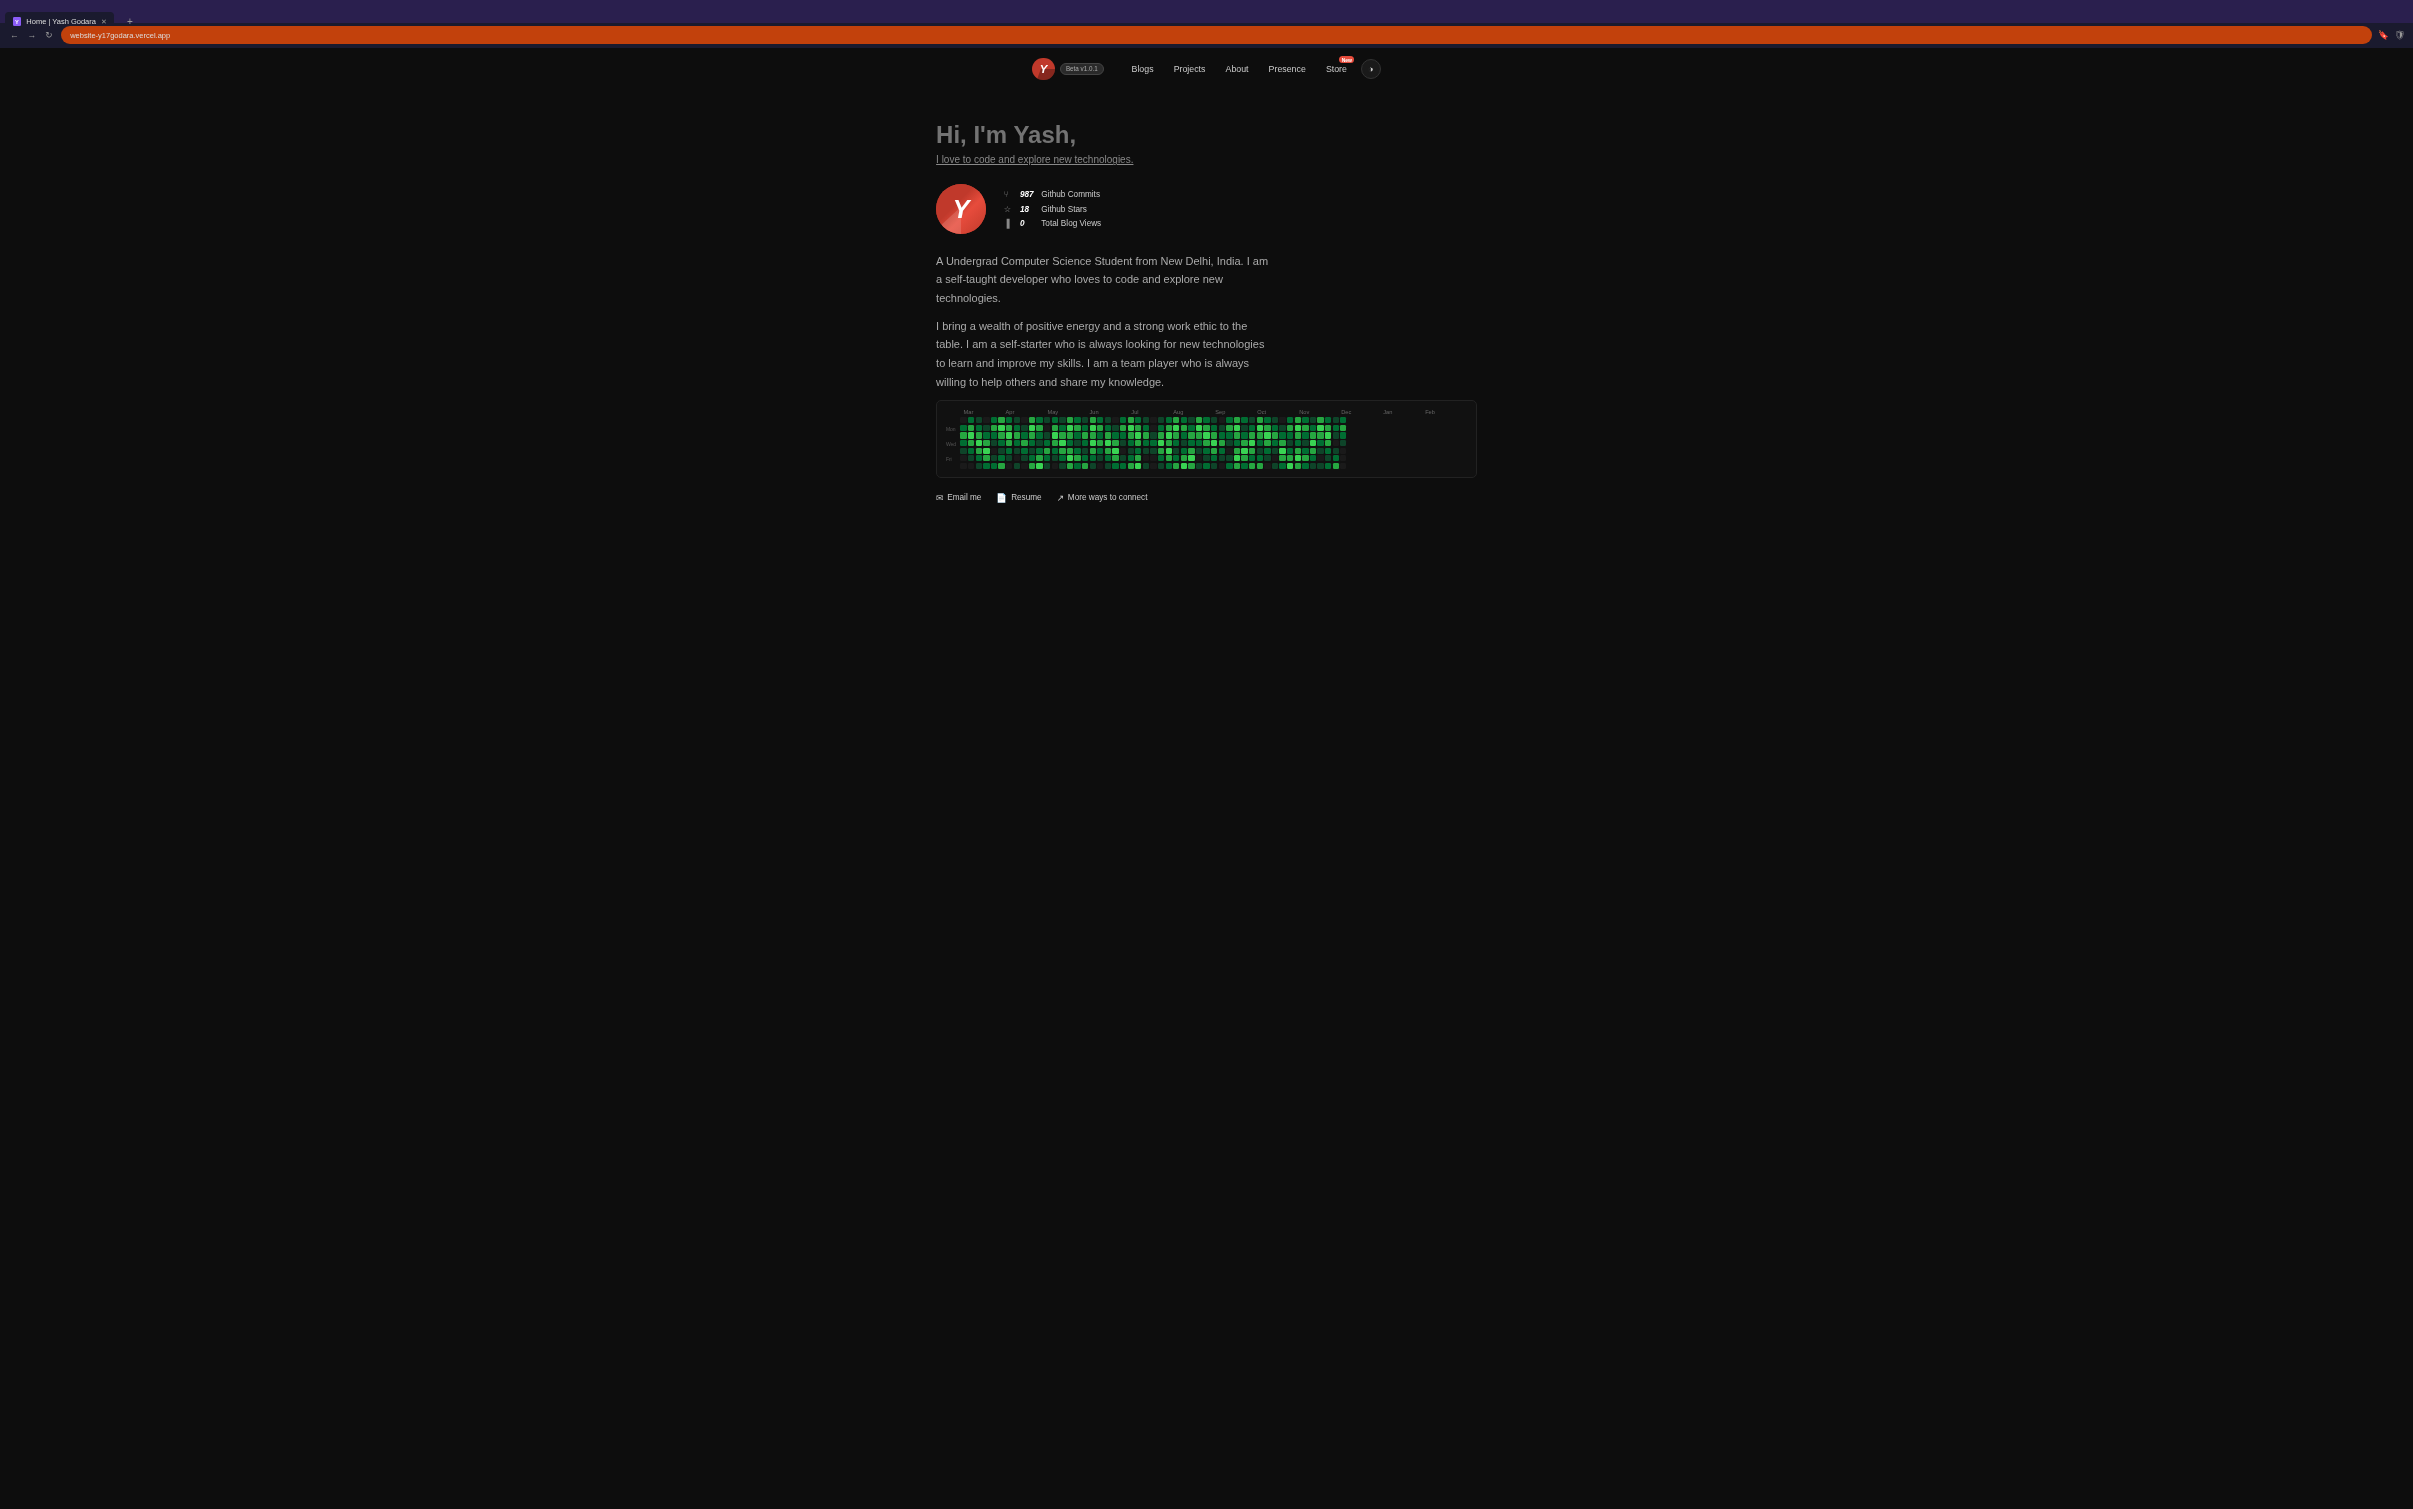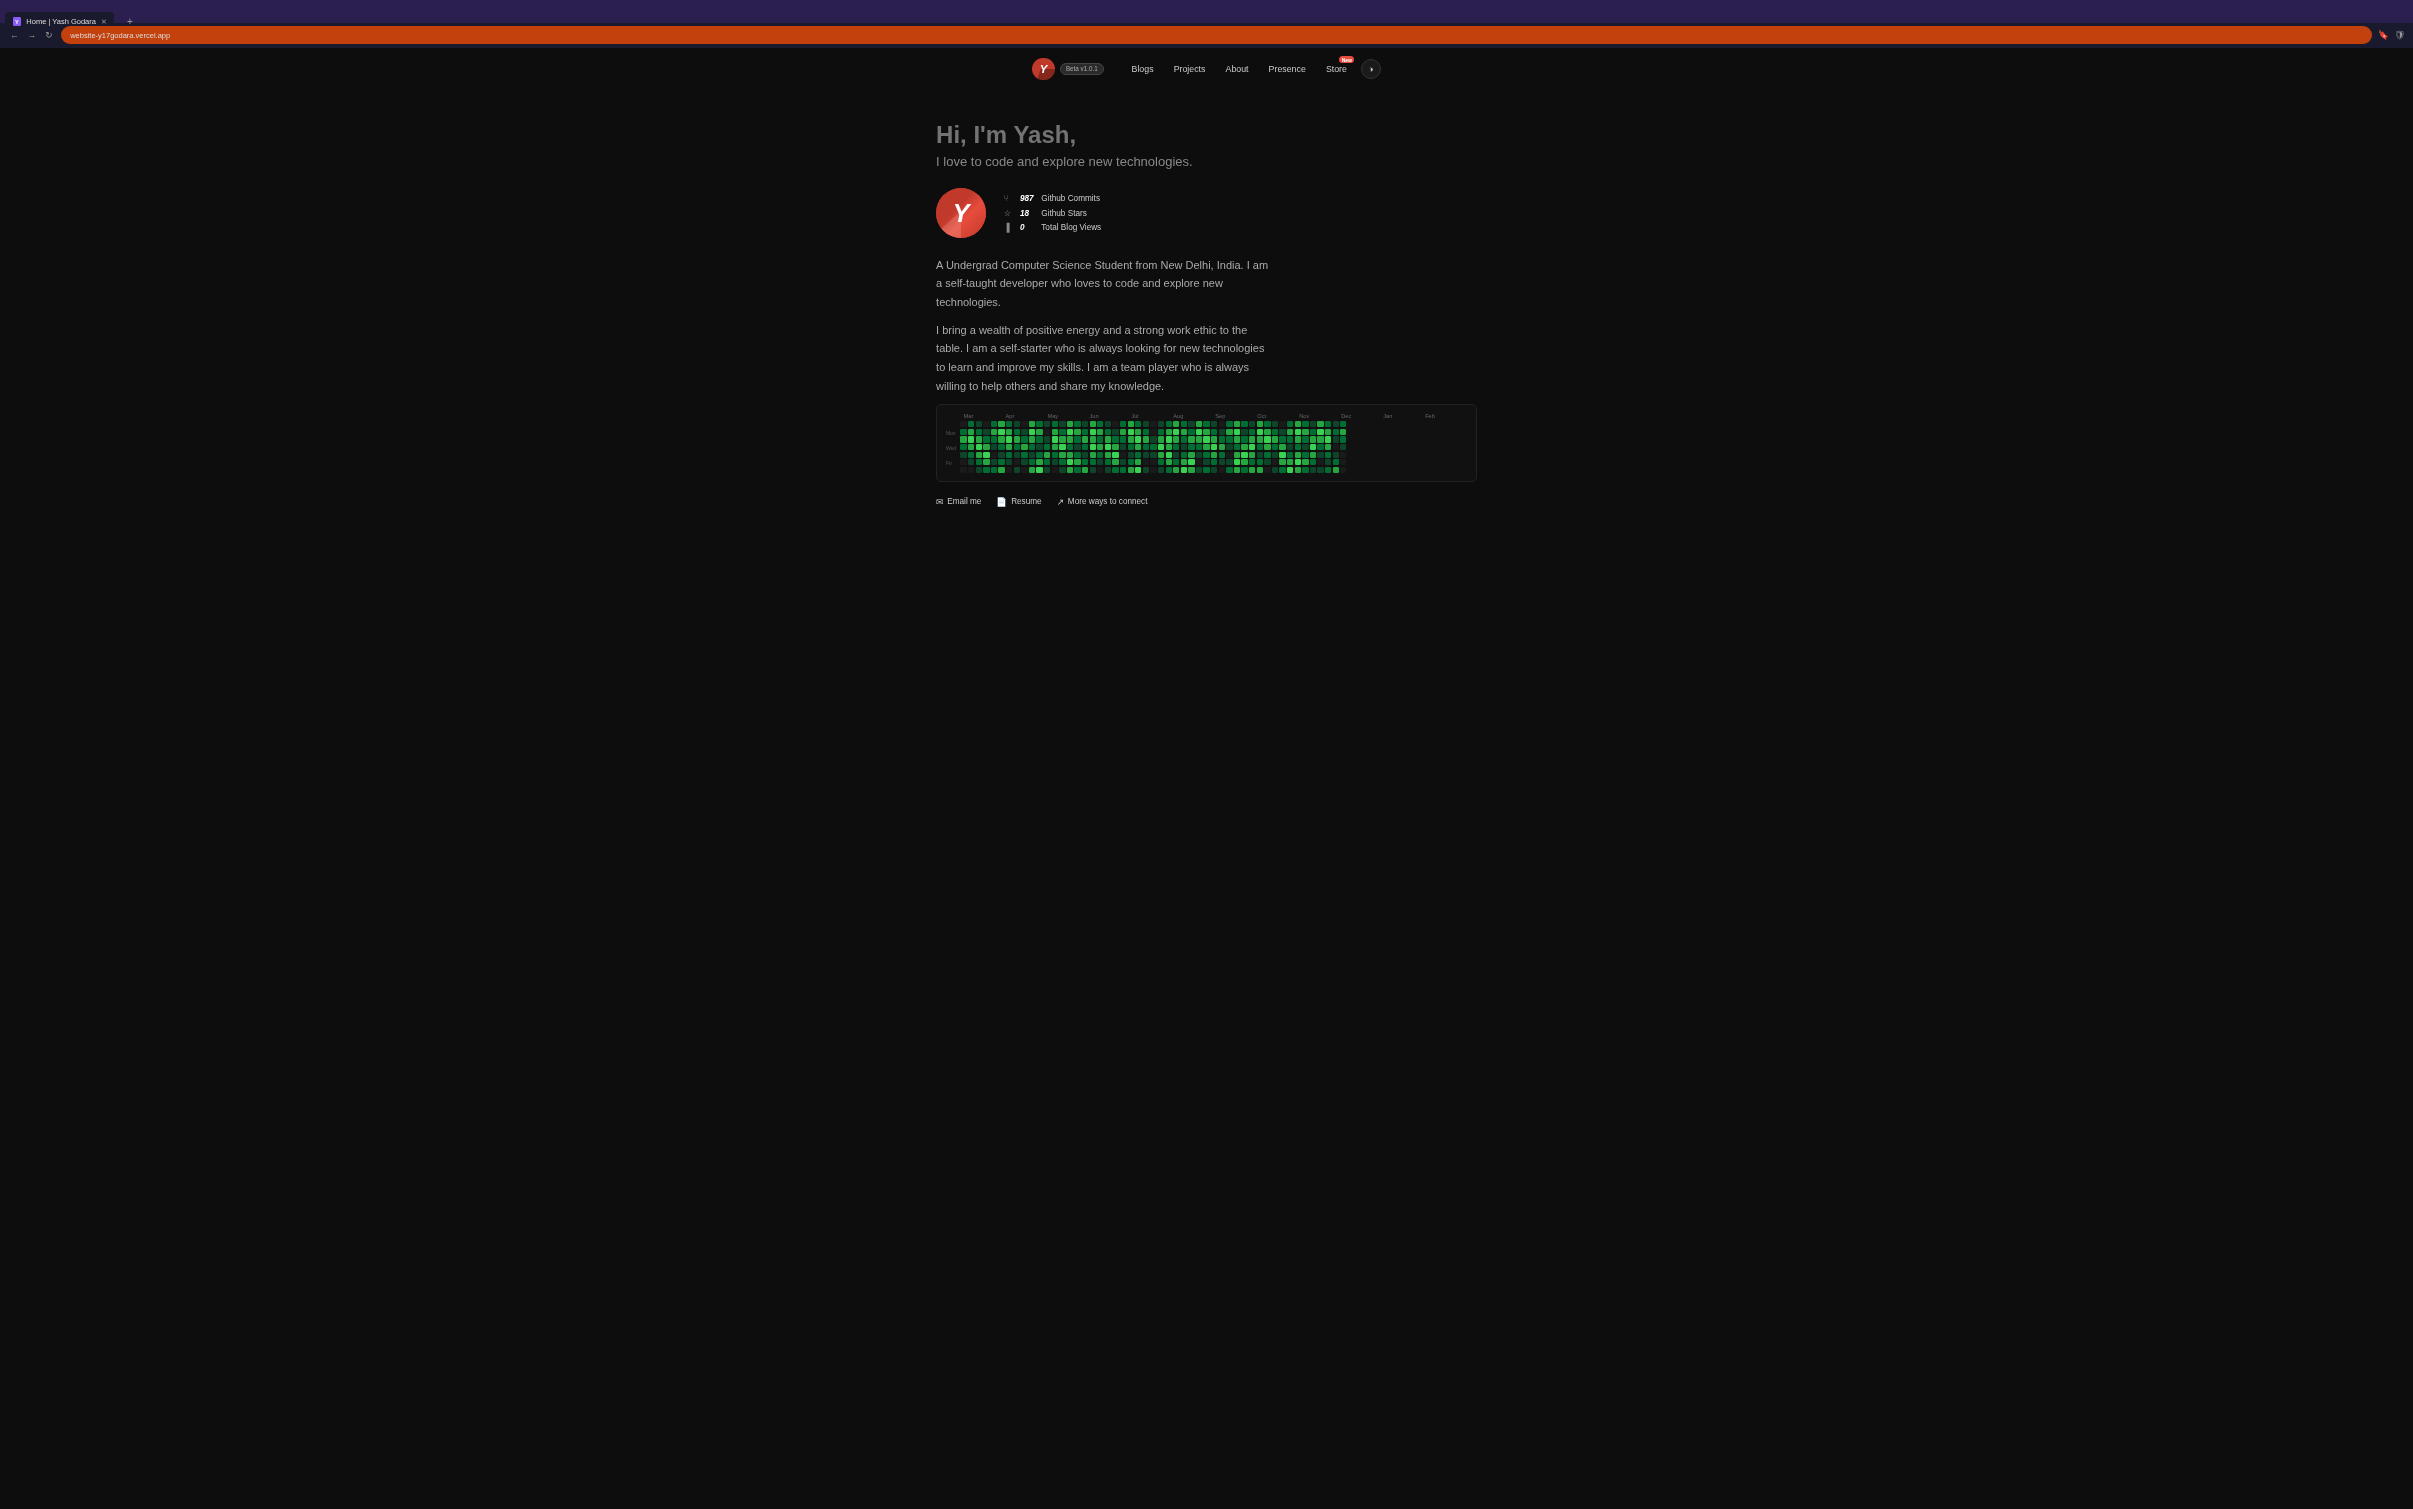--- a/index.html
+++ b/index.html
@@ -199,23 +199,24 @@
     .hero {
       padding: 31px 0 19px;
     }
     .hero-title {
       font-size: 24px;
       font-weight: 700;
       color: #737373;
       margin-bottom: 5px;
     }
     .hero-subtitle {
-      font-size: 13px;
+      font-size: 10px;
       color: #888;
       margin-bottom: 19px;
+      text-decoration: underline;
     }
 
     
     .profile-card {
       display: flex;
       align-items: center;
       gap: 17.6px;
       margin-bottom: 17.6px;
     }
     .avatar {

